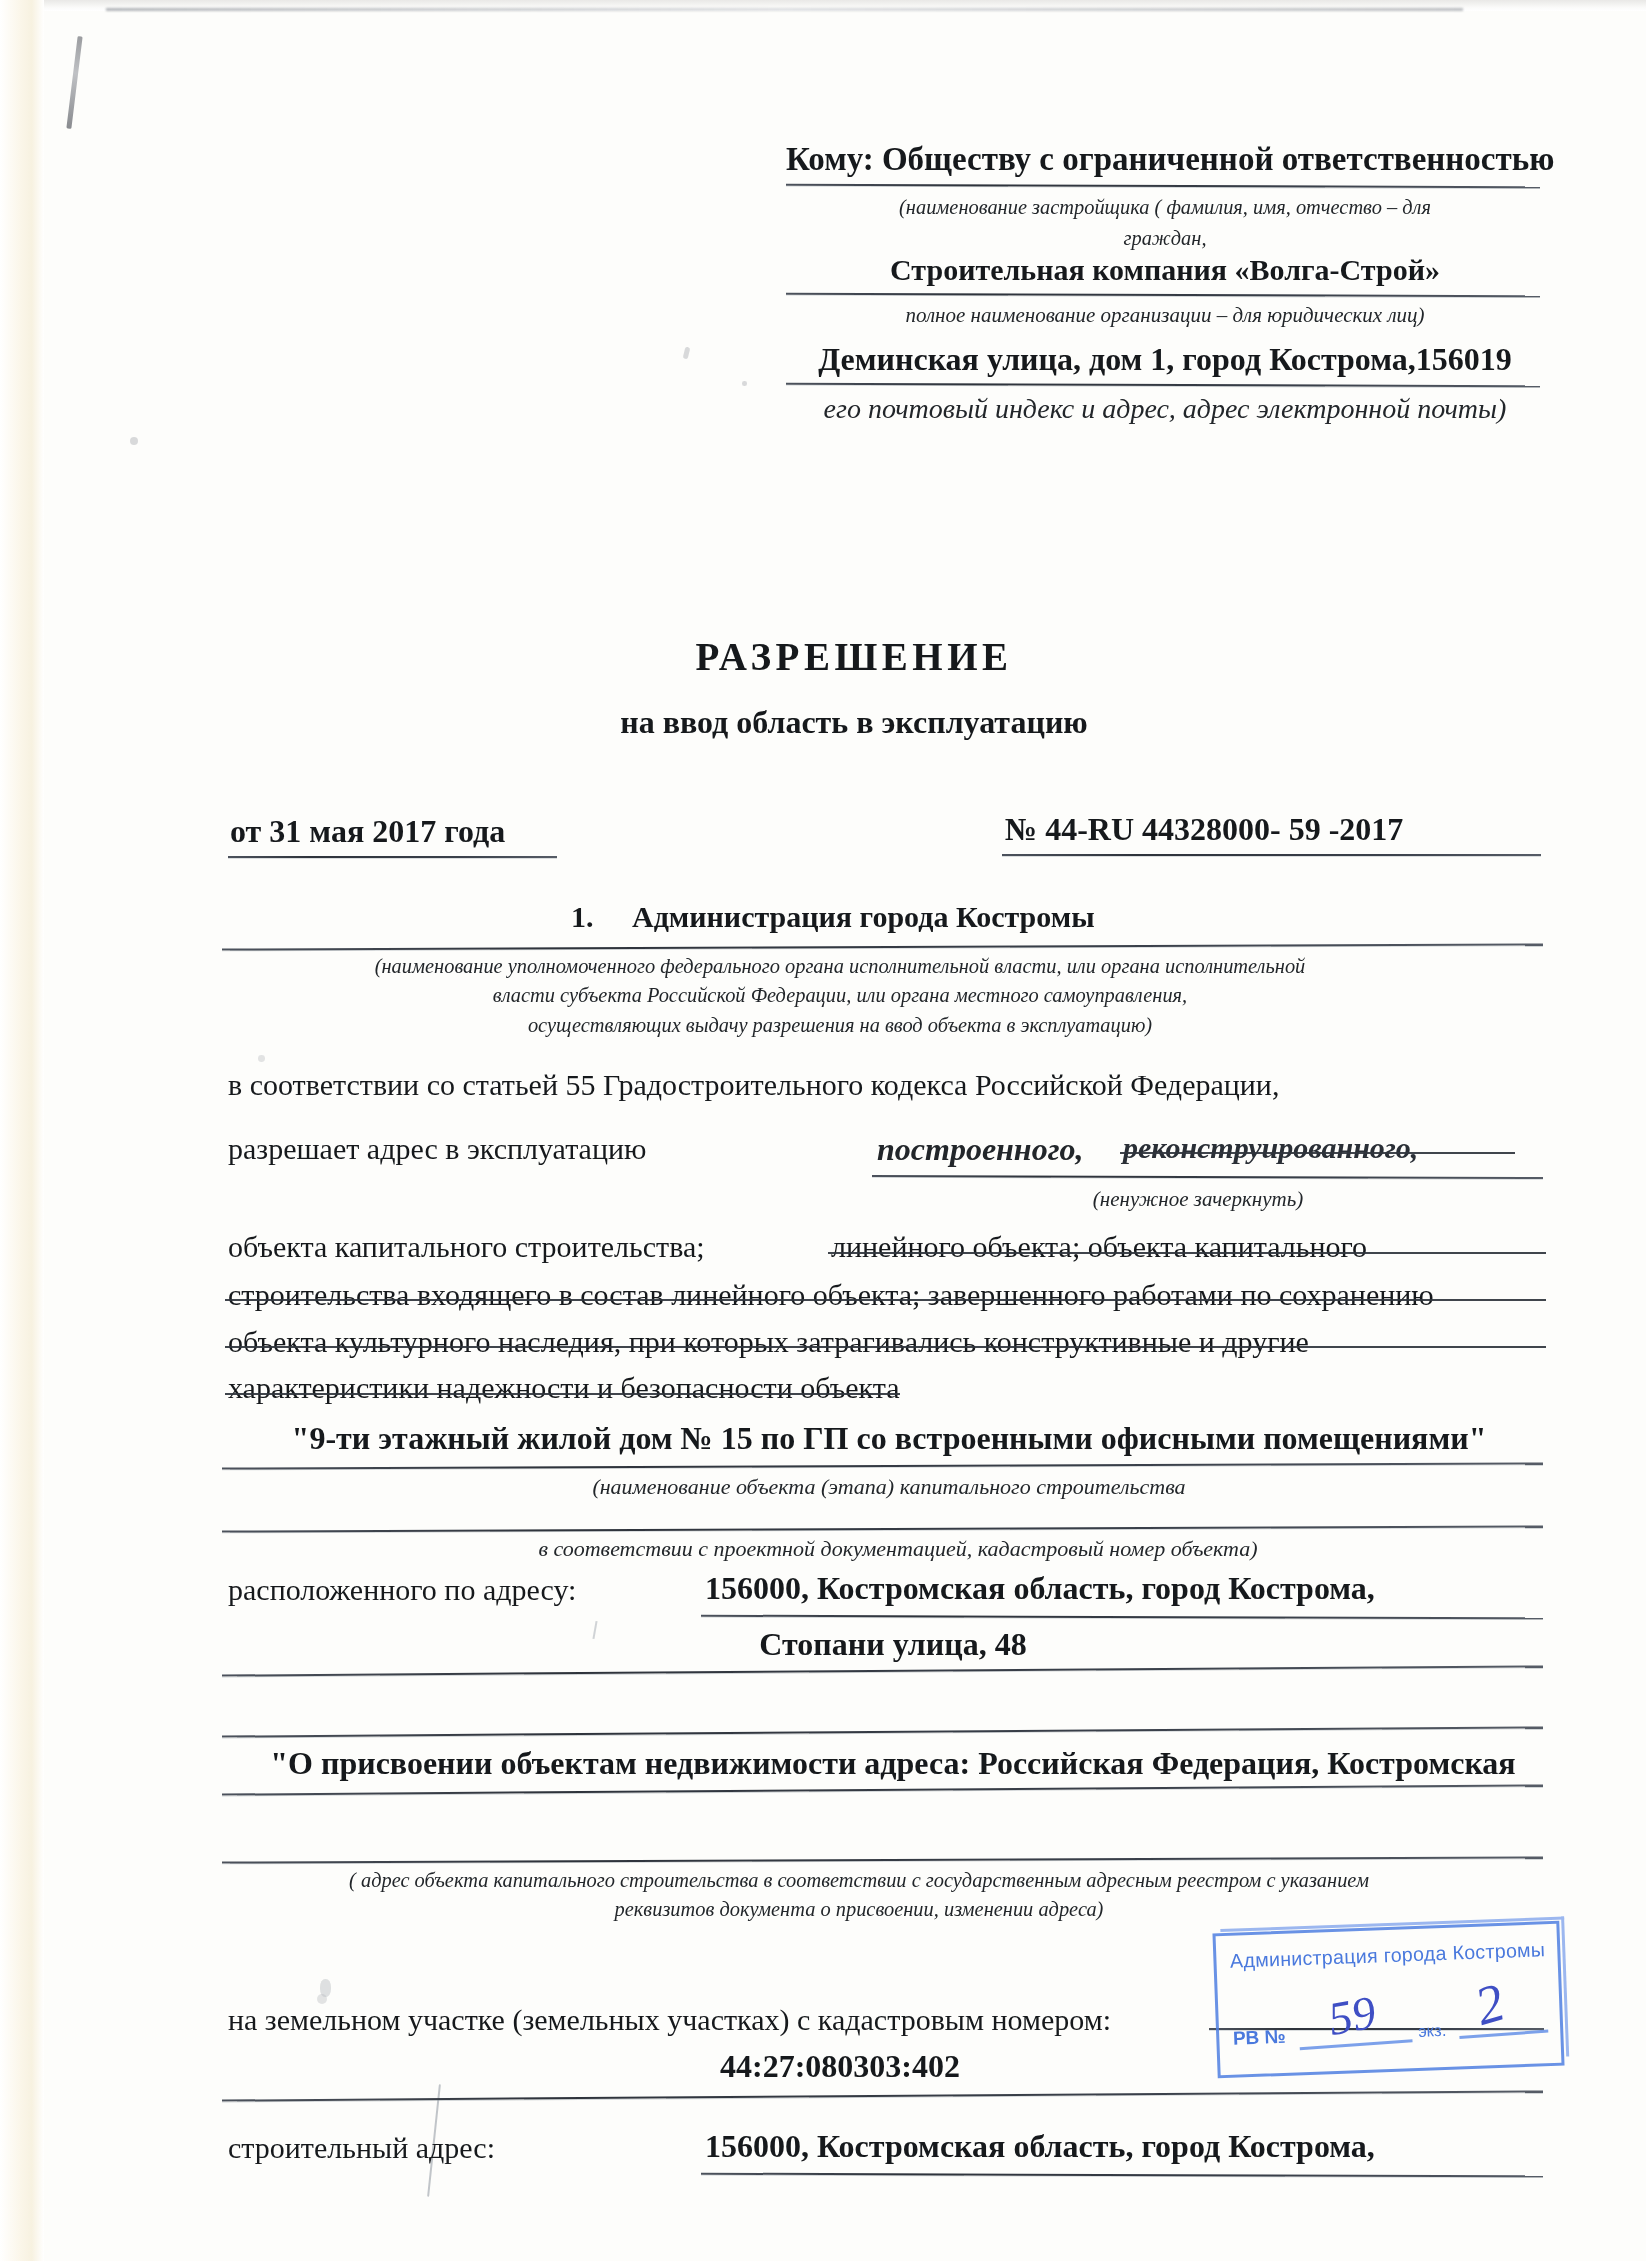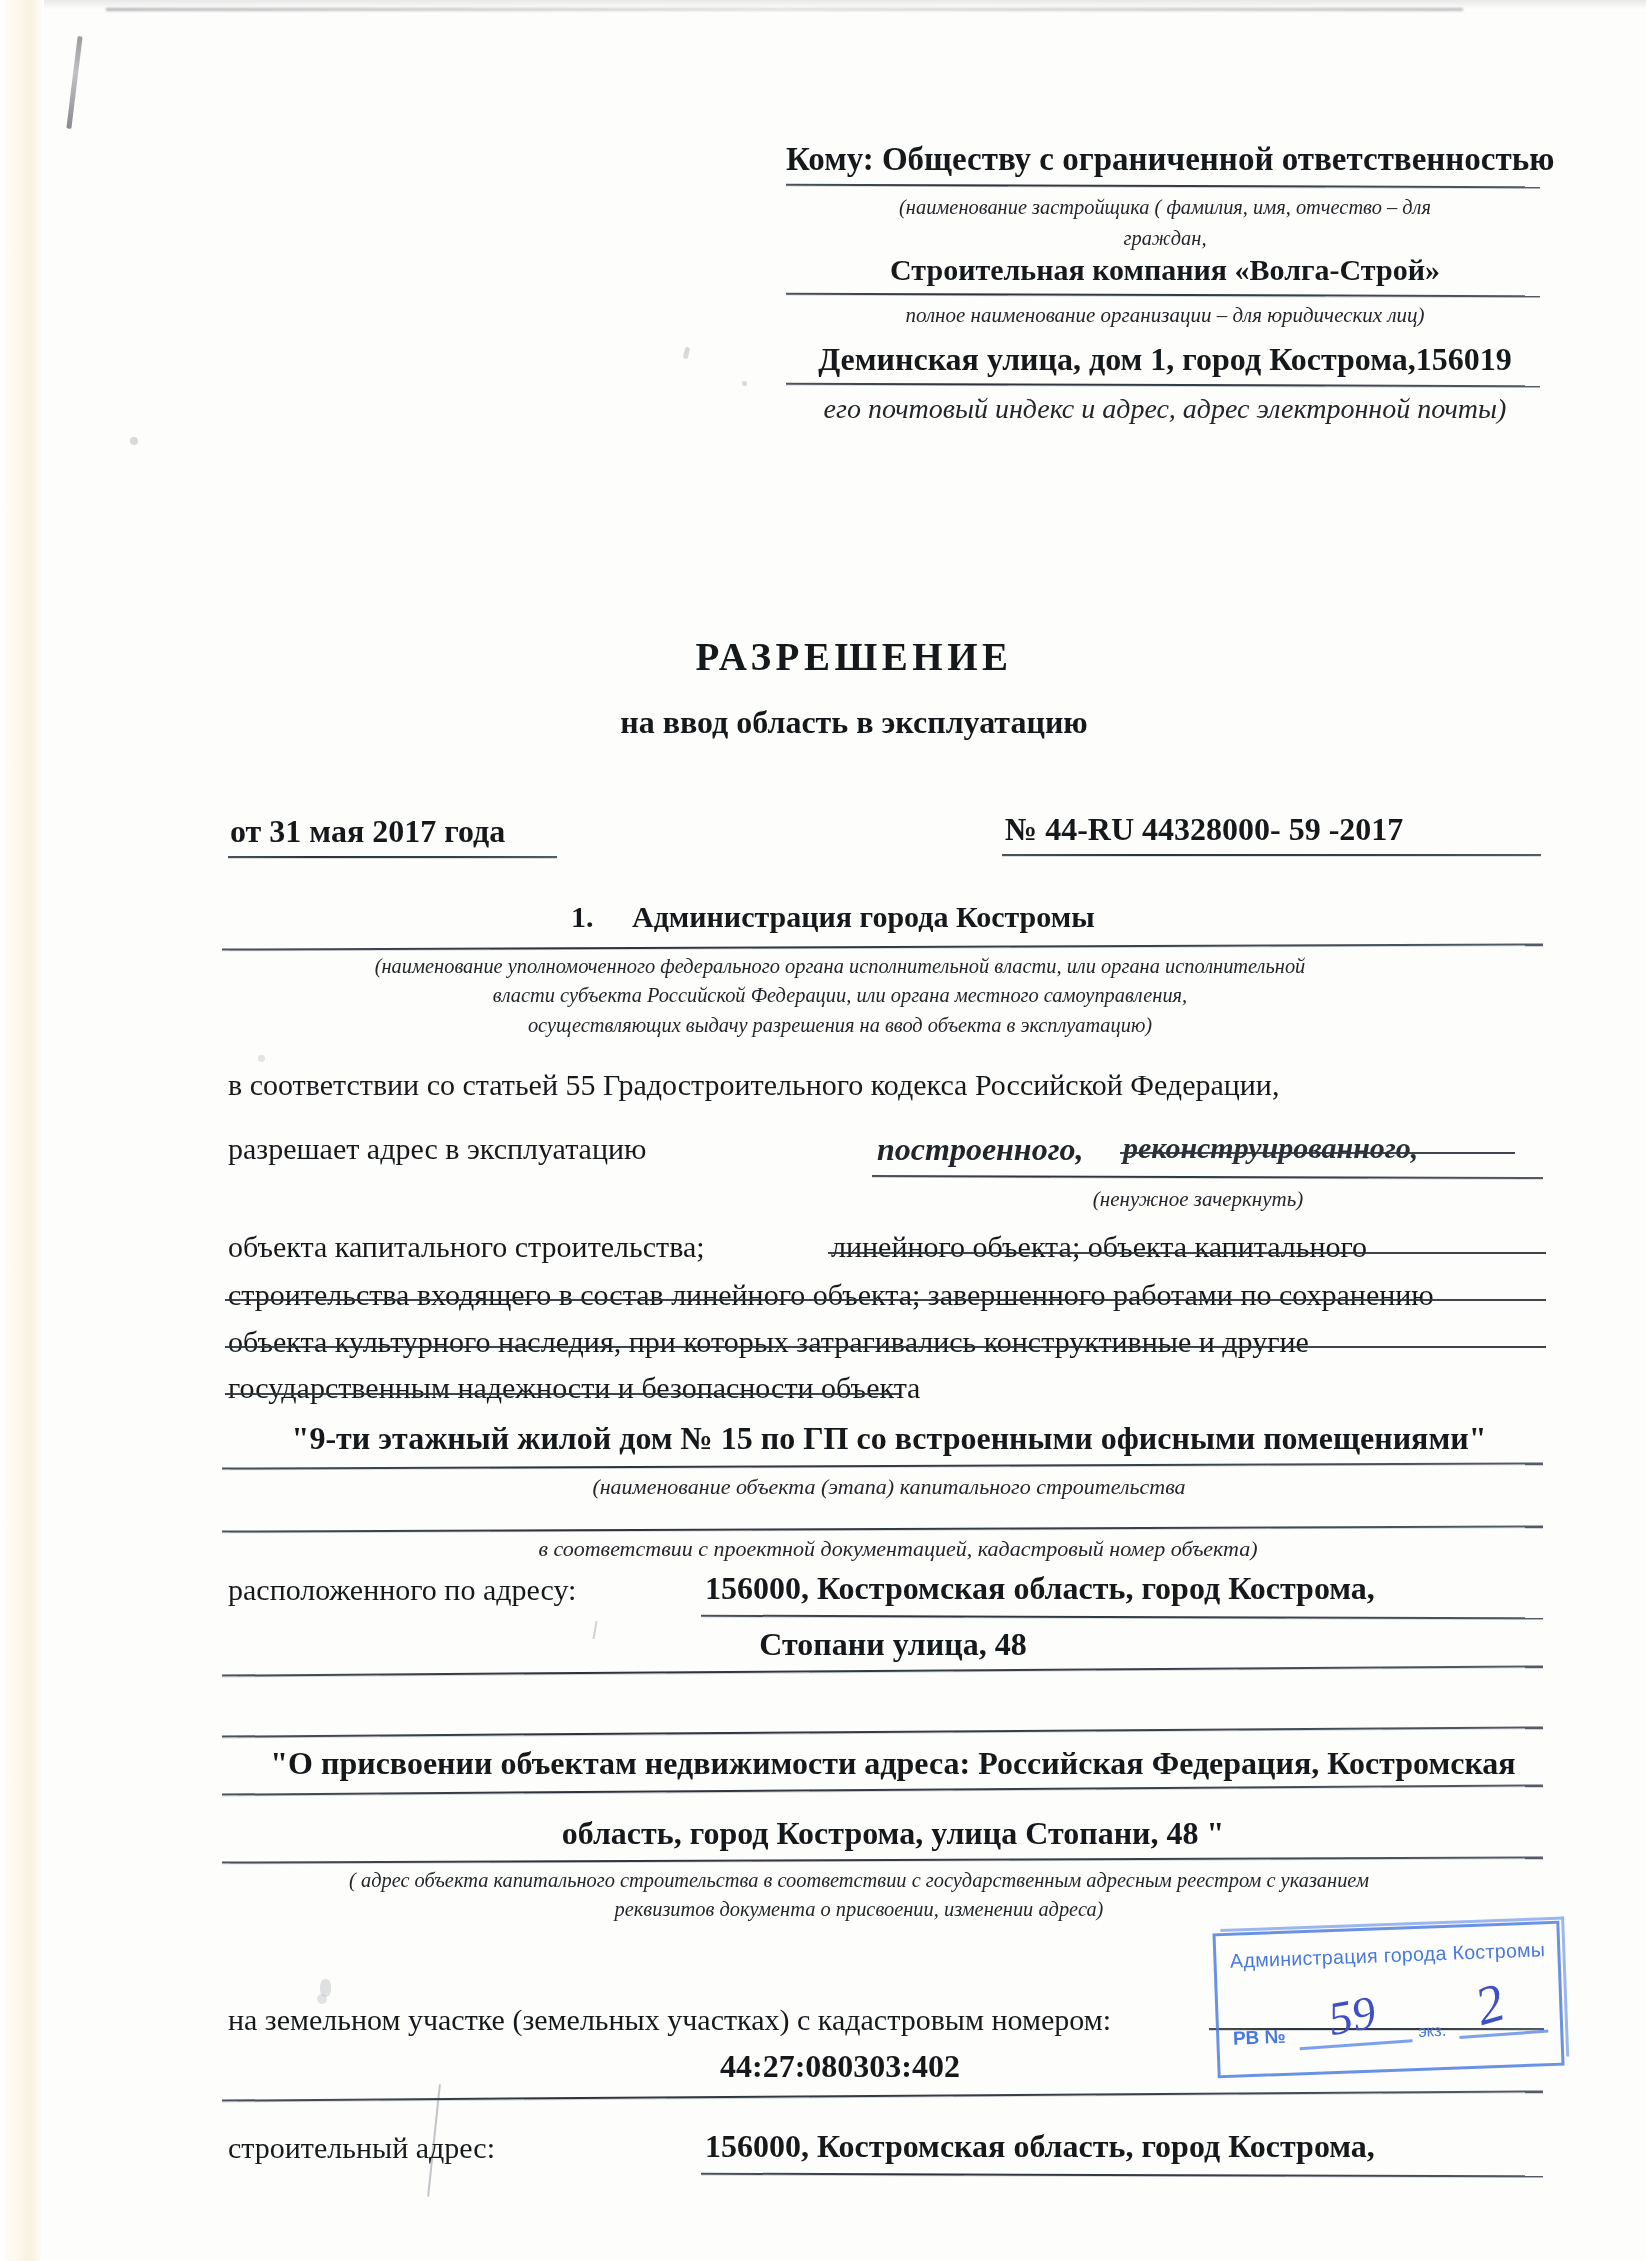--- a/index.html
+++ b/index.html
@@ -242,21 +242,21 @@
 
   <div class="t" style="left:831px;top:1232px;font-size:30px;">линейного   объекта;  объекта   капитального</div>
   <div class="strike" style="left:828px;top:1252px;width:718px;"></div>
 
   <div class="t" style="left:228px;top:1280px;font-size:30px;">строительства входящего в состав линейного объекта; завершенного работами по сохранению</div>
   <div class="strike" style="left:225px;top:1299px;width:1321px;"></div>
 
   <div class="t" style="left:228px;top:1327px;font-size:30px;">объекта   культурного   наследия,  при  которых  затрагивались  конструктивные  и  другие</div>
   <div class="strike" style="left:225px;top:1346px;width:1321px;"></div>
 
-  <div class="t" style="left:228px;top:1373px;font-size:30px;">государственным надежности и безопасности объекта</div>
+  <div class="t" style="left:228px;top:1373px;font-size:30px;">характеристики надежности и безопасности объекта</div>
   <div class="strike" style="left:225px;top:1393px;width:675px;"></div>
 
   <div class="t bold center" style="left:889px;top:1422px;font-size:32px;">"9-ти этажный жилой дом № 15 по ГП со встроенными офисными помещениями"</div>
   <div class="rule skew1" style="left:222px;top:1465px;width:1321px;"></div>
 
   <div class="t ital center" style="left:889px;top:1476px;font-size:22px;">(наименование   объекта   (этапа) капитального строительства</div>
 
   <div class="rule skew1" style="left:222px;top:1528px;width:1321px;"></div>
   <div class="t ital center" style="left:889px;top:1538px;font-size:22px;margin-left:9px;">в соответствии с проектной документацией, кадастровый номер объекта)</div>
 
@@ -265,21 +265,20 @@
   <div class="rule skew3" style="left:701px;top:1616px;width:842px;"></div>
 
   <div class="t bold center" style="left:893px;top:1628px;font-size:32px;">Стопани улица, 48</div>
   <div class="rule skew2" style="left:222px;top:1670px;width:1321px;"></div>
 
   <div class="rule skew2" style="left:222px;top:1731px;width:1321px;"></div>
 
   <div class="t bold center" style="left:893px;top:1747px;font-size:32px;">"О присвоении объектам недвижимости адреса:  Российская Федерация, Костромская</div>
   <div class="rule skew2" style="left:222px;top:1789px;width:1321px;"></div>
 
-  <div class="t bold center" style="left:893px;top:1817px;font-size:32px;">область, город Кострома, улица Стопани, 48 "</div>
   <div class="rule skew1" style="left:222px;top:1859px;width:1321px;"></div>
 
   <div class="t ital center" style="left:859px;top:1870px;font-size:20.4px;">( адрес  объекта   капитального   строительства  в соответствии  с государственным адресным реестром с указанием</div>
   <div class="t ital center" style="left:859px;top:1899px;font-size:20.4px;">реквизитов документа о присвоении, изменении адреса)</div>
 
   <div class="t" style="left:228px;top:2005px;font-size:30px;">на земельном участке (земельных участках) с кадастровым номером:</div>
   <div class="rule" style="left:1209px;top:2028px;width:335px;height:2.3px;"></div>
 
   <div class="t bold center" style="left:840px;top:2050px;font-size:32px;">44:27:080303:402</div>
   <div class="rule skew2" style="left:222px;top:2095px;width:1321px;"></div>

